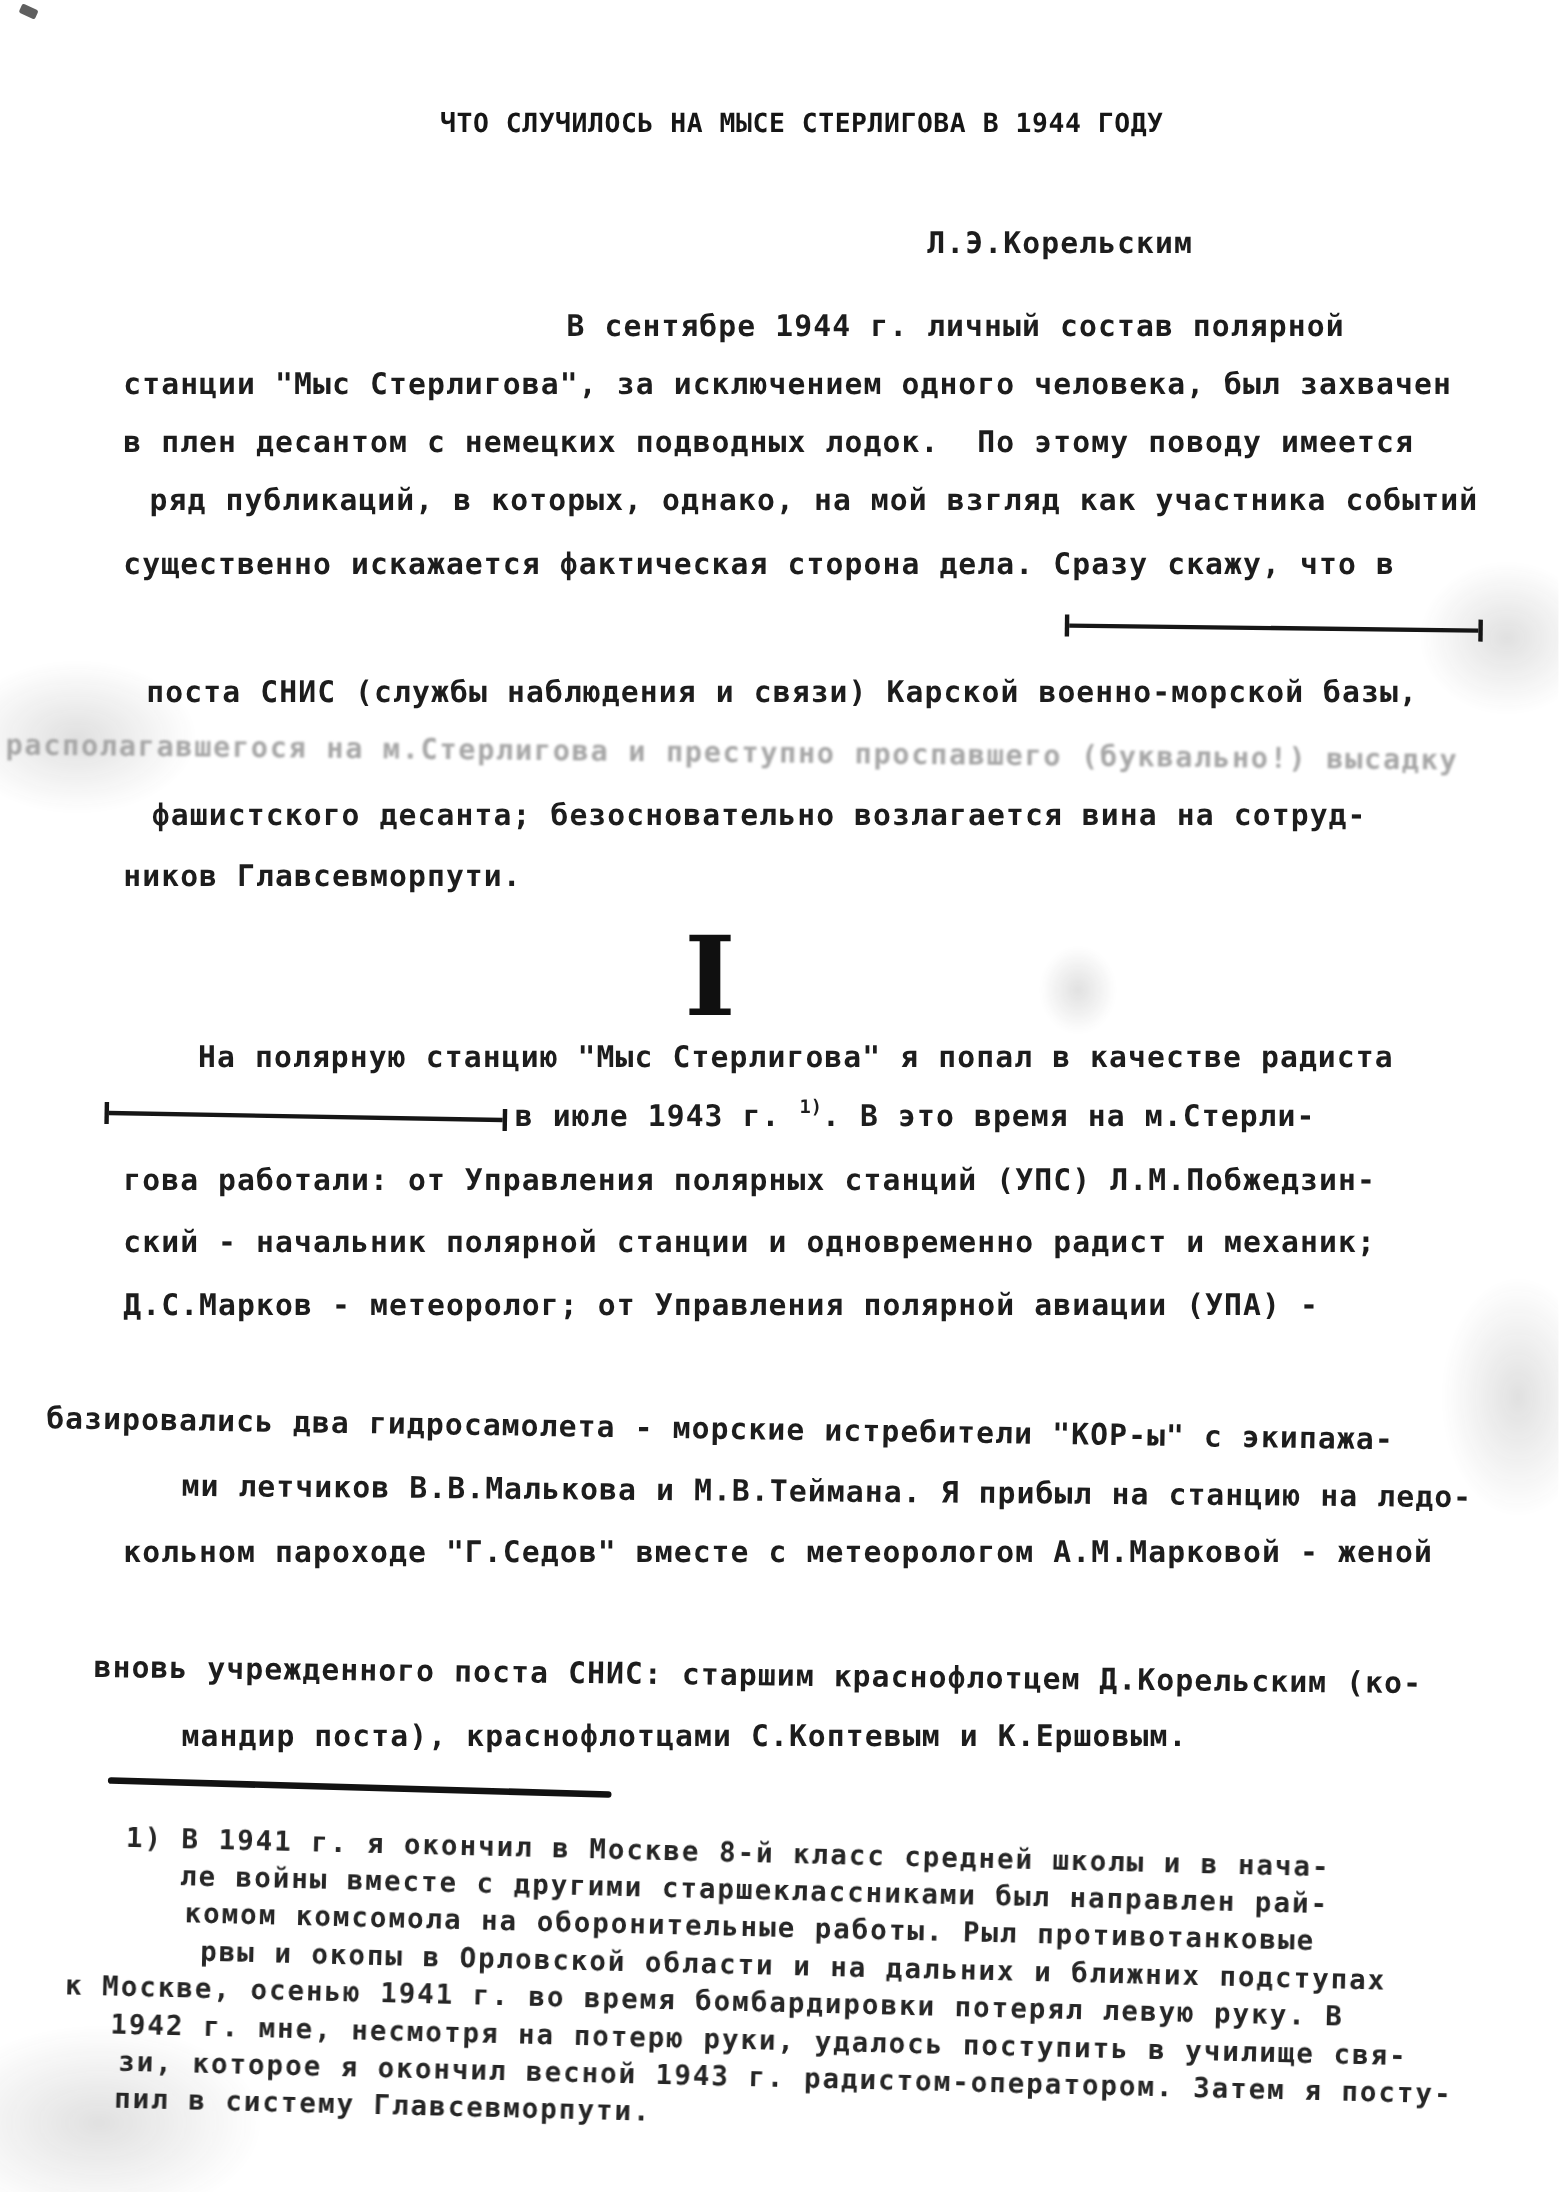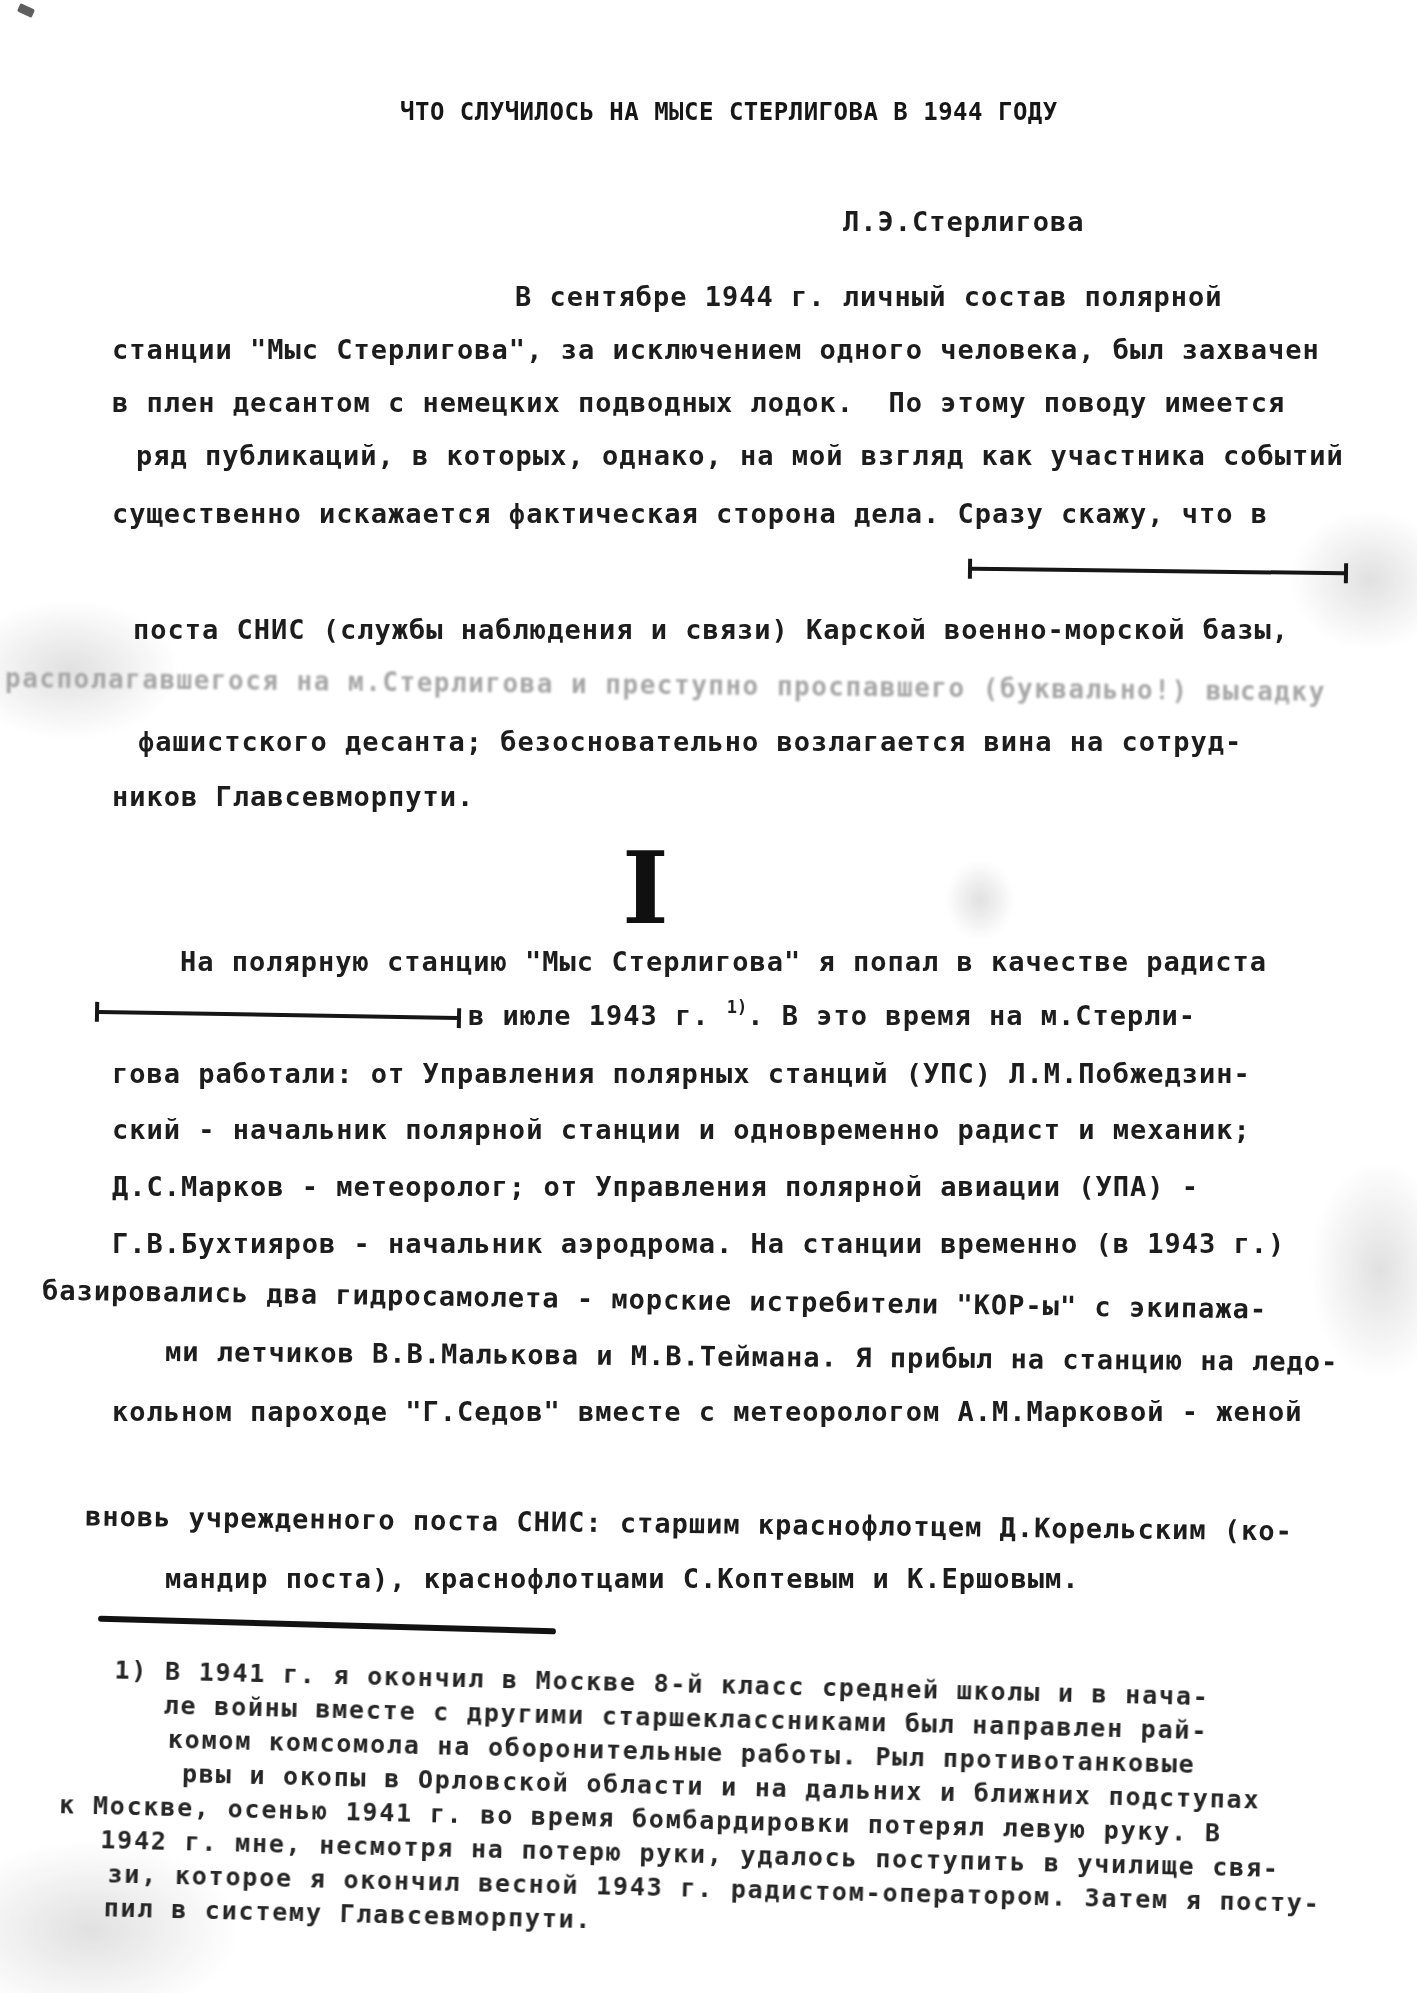--- a/index.html
+++ b/index.html
@@ -83,42 +83,41 @@
 <div class="page">
 
   <div class="artifact speck" style="left:18px;top:6px;width:16px;height:9px;"></div>
   <div class="artifact blob" style="left:-40px;top:600px;width:220px;height:140px;"></div>
   <div class="artifact blob" style="left:1290px;top:510px;width:160px;height:140px;"></div>
   <div class="artifact blob" style="left:945px;top:860px;width:70px;height:80px;"></div>
   <div class="artifact blob" style="left:-60px;top:1840px;width:300px;height:180px;"></div>
   <div class="artifact blob" style="left:1310px;top:1160px;width:140px;height:220px;"></div>
 
   <div class="tl title" style="left:400px;top:98px;">ЧТО СЛУЧИЛОСЬ НА МЫСЕ СТЕРЛИГОВА В 1944 ГОДУ</div>
-  <div class="tl" style="left:843px;top:206px;">Л.Э.Стерлигова</div>
+  <div class="tl" style="left:843px;top:206px;">Л.Э.Корельским</div>
 
   <div class="tl" style="left:515px;top:281px;">В сентябре 1944 г. личный состав полярной</div>
   <div class="tl" style="left:112px;top:334px;">станции "Мыс Стерлигова", за исключением одного человека, был захвачен</div>
   <div class="tl" style="left:112px;top:387px;">в плен десантом с немецких подводных лодок.  По этому поводу имеется</div>
   <div class="tl" style="left:108px;top:440px;margin-left:28px;">ряд публикаций, в которых, однако, на мой взгляд как участника событий</div>
   <div class="tl" style="left:112px;top:498px;">существенно искажается фактическая сторона дела. Сразу скажу, что в</div>
   <div class="mark" style="left:968px;top:561px;width:372px;transform:rotate(0.7deg);"></div>
   <div class="tl" style="left:133px;top:614px;">поста СНИС (службы наблюдения и связи) Карской военно-морской базы,</div>
   <div class="tl faded" style="left:5px;top:670px;transform:rotate(0.6deg);">располагавшегося на м.Стерлигова и преступно проспавшего (буквально!) высадку</div>
   <div class="tl" style="left:138px;top:726px;">фашистского десанта; безосновательно возлагается вина на сотруд-</div>
   <div class="tl" style="left:112px;top:781px;">ников Главсевморпути.</div>
 
   <div class="bigI" style="left:622px;top:838px;">I</div>
 
   <div class="tl" style="left:180px;top:946px;">На полярную станцию "Мыс Стерлигова" я попал в качестве радиста</div>
   <div class="mark" style="left:95px;top:1005px;width:358px;transform:rotate(1deg);"></div>
   <div class="tl" style="left:468px;top:1000px;"><span>в июле 1943 г. </span><span class="sup">1)</span><span>. В это время на м.Стерли-</span></div>
   <div class="tl" style="left:112px;top:1058px;">гова работали: от Управления полярных станций (УПС) Л.М.Побжедзин-</div>
   <div class="tl" style="left:112px;top:1114px;">ский - начальник полярной станции и одновременно радист и механик;</div>
   <div class="tl" style="left:112px;top:1171px;">Д.С.Марков - метеоролог; от Управления полярной авиации (УПА) -</div>
-  <div class="tl" style="left:112px;top:1228px;">Г.В.Бухтияров - начальник аэродрома. На станции временно (в 1943 г.)</div>
   <div class="tl" style="left:42px;top:1284px;transform:rotate(0.9deg);">базировались два гидросамолета - морские истребители "КОР-ы" с экипажа-</div>
   <div class="tl" style="left:165px;top:1341px;transform:rotate(0.5deg);">ми летчиков В.В.Малькова и М.В.Теймана. Я прибыл на станцию на ледо-</div>
   <div class="tl" style="left:112px;top:1396px;">кольном пароходе "Г.Седов" вместе с метеорологом А.М.Марковой - женой</div>
   <div class="tl" style="left:85px;top:1508px;transform:rotate(0.7deg);">вновь учрежденного поста СНИС: старшим краснофлотцем Д.Корельским (ко-</div>
   <div class="tl" style="left:165px;top:1563px;">мандир поста), краснофлотцами С.Коптевым и К.Ершовым.</div>
 
   <div class="fn-rule"></div>
   <div class="footnote">
     <div class="fl" style="margin-left:60px;">1) В 1941 г. я окончил в Москве 8-й класс средней школы и в нача-</div>
     <div class="fl" style="margin-left:110px;">ле войны вместе с другими старшеклассниками был направлен рай-</div>

